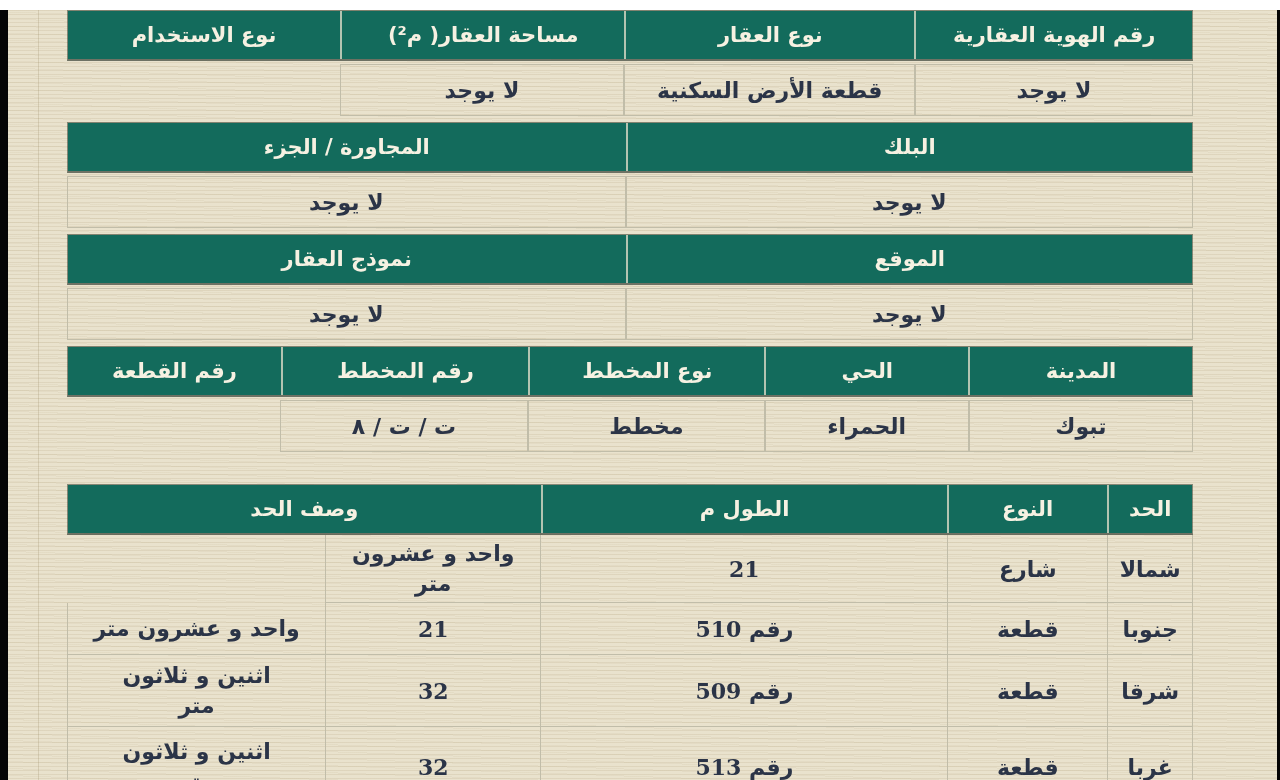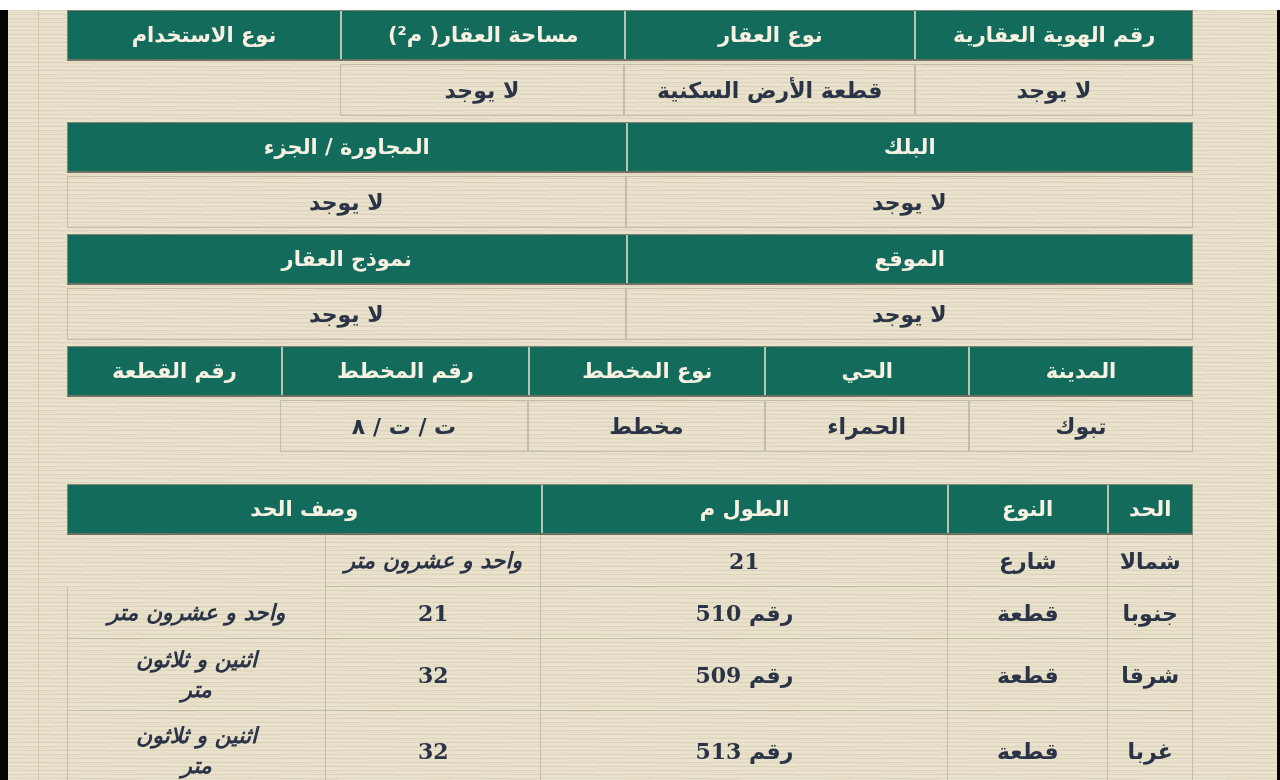--- a/index.html
+++ b/index.html
@@ -103,21 +103,21 @@
   .btable .hcell { min-height: 43px; }
 
   .brow .vcell { border-top: none; }
   .brow:first-of-type .vcell { border-top: 1px solid #c1bda9; }
   .brow .vcell + .vcell { border-inline-start: none; }
 
   .h52 .vcell { min-height: 52px; }
   .h72 .vcell { min-height: 72px; }
   .h78 .vcell { min-height: 80px; }
 
-  .prewrap { white-space: pre-line; line-height: 1.35; font-style: italic; }
+  .prewrap { white-space: pre-line; line-height: 1.35; }
 </style>
 </head>
 <body>
 
 <div class="page">
   <div class="page-seam"></div>
 
   <div class="doc">
 
     <div>

